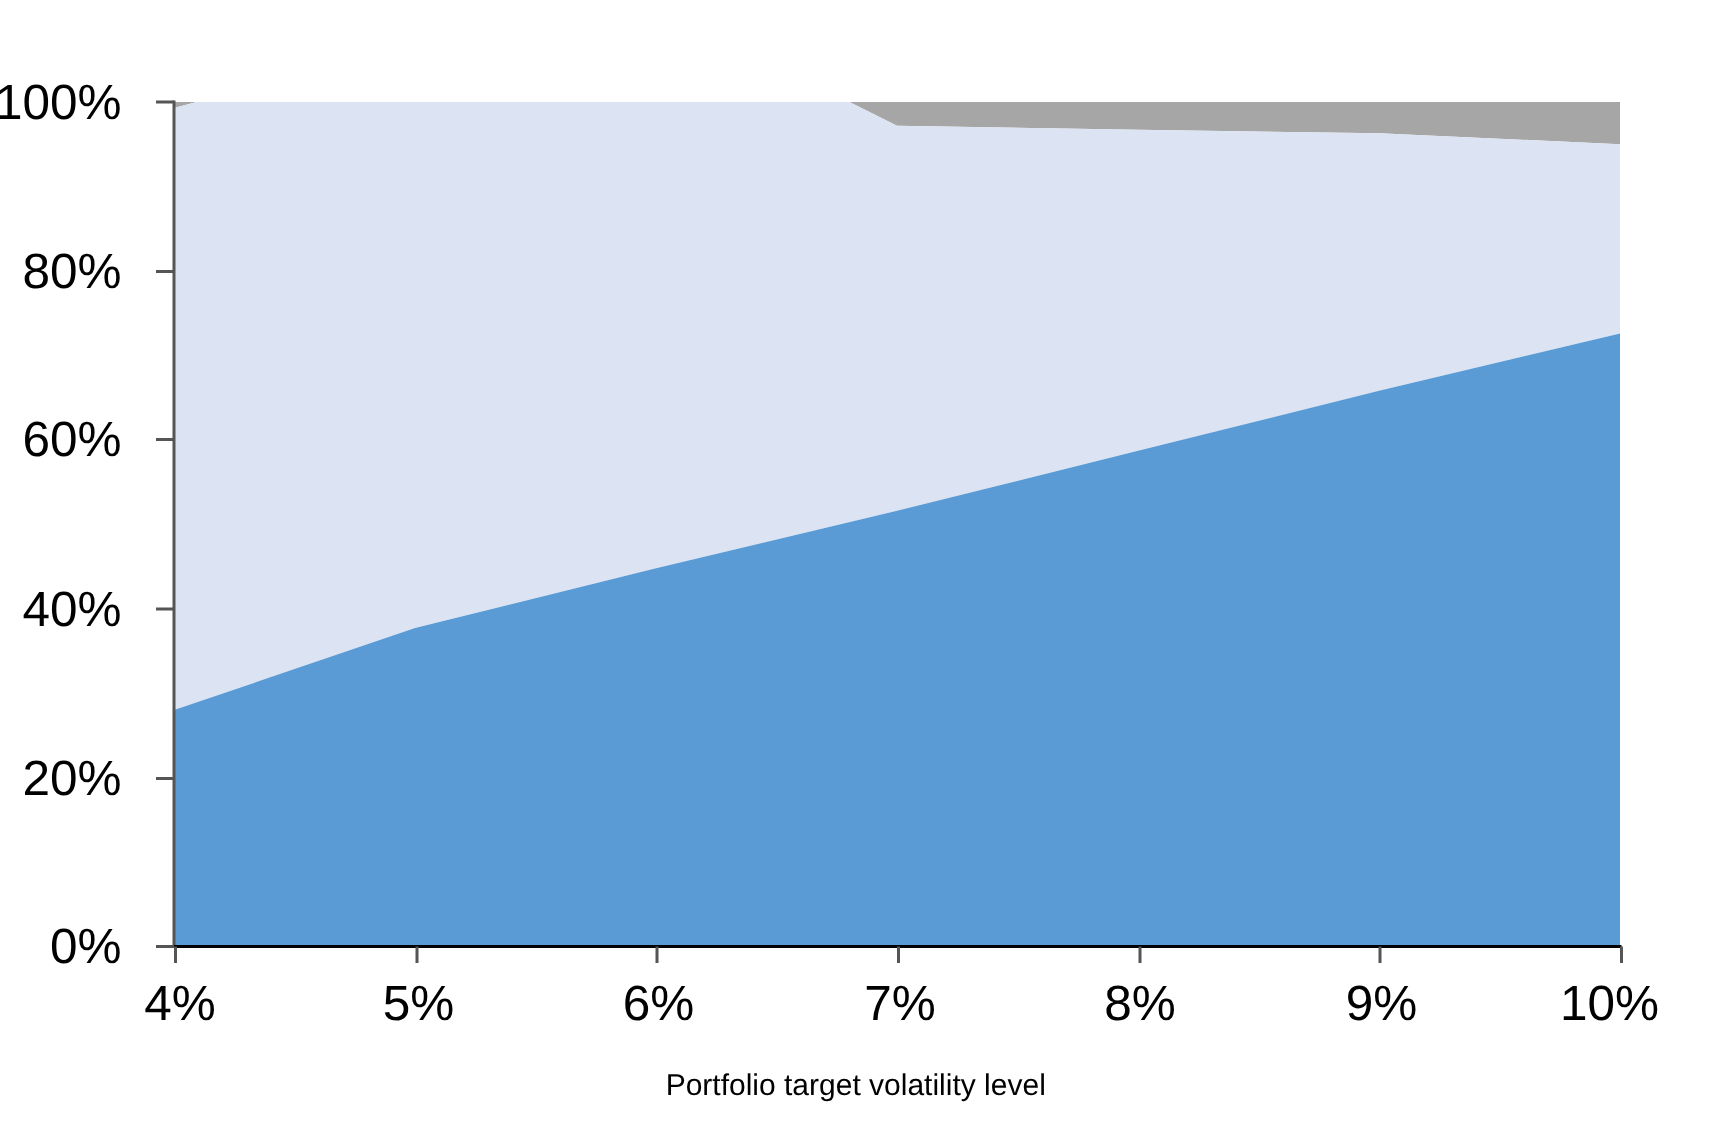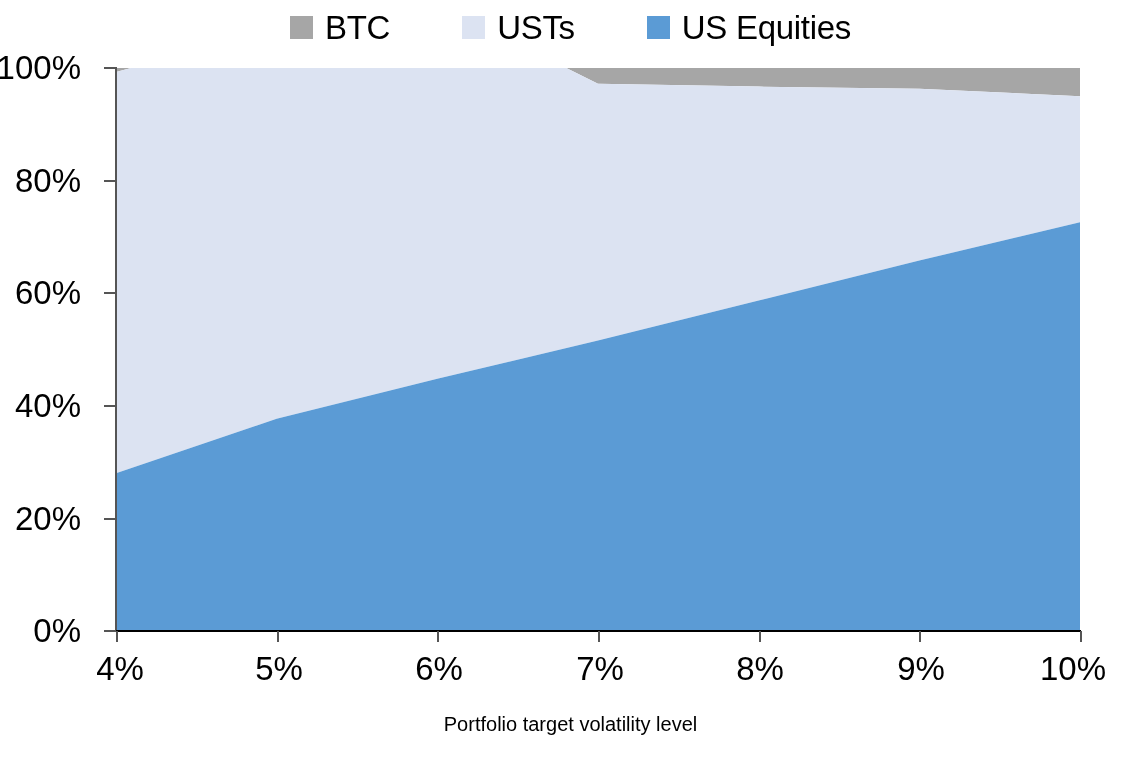--- a/index.html
+++ b/index.html
@@ -128,34 +128,20 @@
     text-align: center;
     font-size: 20px;
     line-height: 36px;
   }
 </style>
 </head>
 <body>
 
 <div id="chart-root">
 
-  <div class="legend">
-    <div class="legend-item">
-      <span class="legend-swatch" style="background: rgb(166, 166, 166);"></span>
-      <span class="legend-label">BTC</span>
-    </div>
-    <div class="legend-item">
-      <span class="legend-swatch" style="background: rgb(220, 227, 242);"></span>
-      <span class="legend-label">USTs</span>
-    </div>
-    <div class="legend-item">
-      <span class="legend-swatch" style="background: rgb(91, 155, 213);"></span>
-      <span class="legend-label">US Equities</span>
-    </div>
-  </div>
 
   <div class="plot-wrap">
     <svg class="plot-svg" viewBox="0 0 964 563" preserveAspectRatio="none">
       <polygon id="area-btc" points="0,0 160.66666666666666,0 321.3333333333333,0 482,0 642.6666666666666,0 803.3333333333334,0 964,0 964,28.149999999999977 803.3333333333334,20.831000000000017 642.6666666666666,18.57899999999995 482,15.76400000000001 321.3333333333333,-64.1819999999999 160.66666666666666,-38.28399999999999 0,3.941000000000031" fill="#A6A6A6"></polygon>
       <polygon id="area-usts" points="0,3.941000000000031 160.66666666666666,-38.28399999999999 321.3333333333333,-64.1819999999999 482,15.76400000000001 642.6666666666666,18.57899999999995 803.3333333333334,20.831000000000017 964,28.149999999999977 964,154.262 803.3333333333334,192.54600000000005 642.6666666666666,232.51899999999995 482,272.492 321.3333333333333,310.77600000000007 160.66666666666666,350.749 0,405.36" fill="#DCE3F2"></polygon>
       <polygon id="area-equities" points="0,405.36 160.66666666666666,350.749 321.3333333333333,310.77600000000007 482,272.492 642.6666666666666,232.51899999999995 803.3333333333334,192.54600000000005 964,154.262 964,563 803.3333333333334,563 642.6666666666666,563 482,563 321.3333333333333,563 160.66666666666666,563 0,563" fill="#5B9BD5"></polygon>
     </svg>
   </div>
 
   <div class="axis-line-y"></div>

